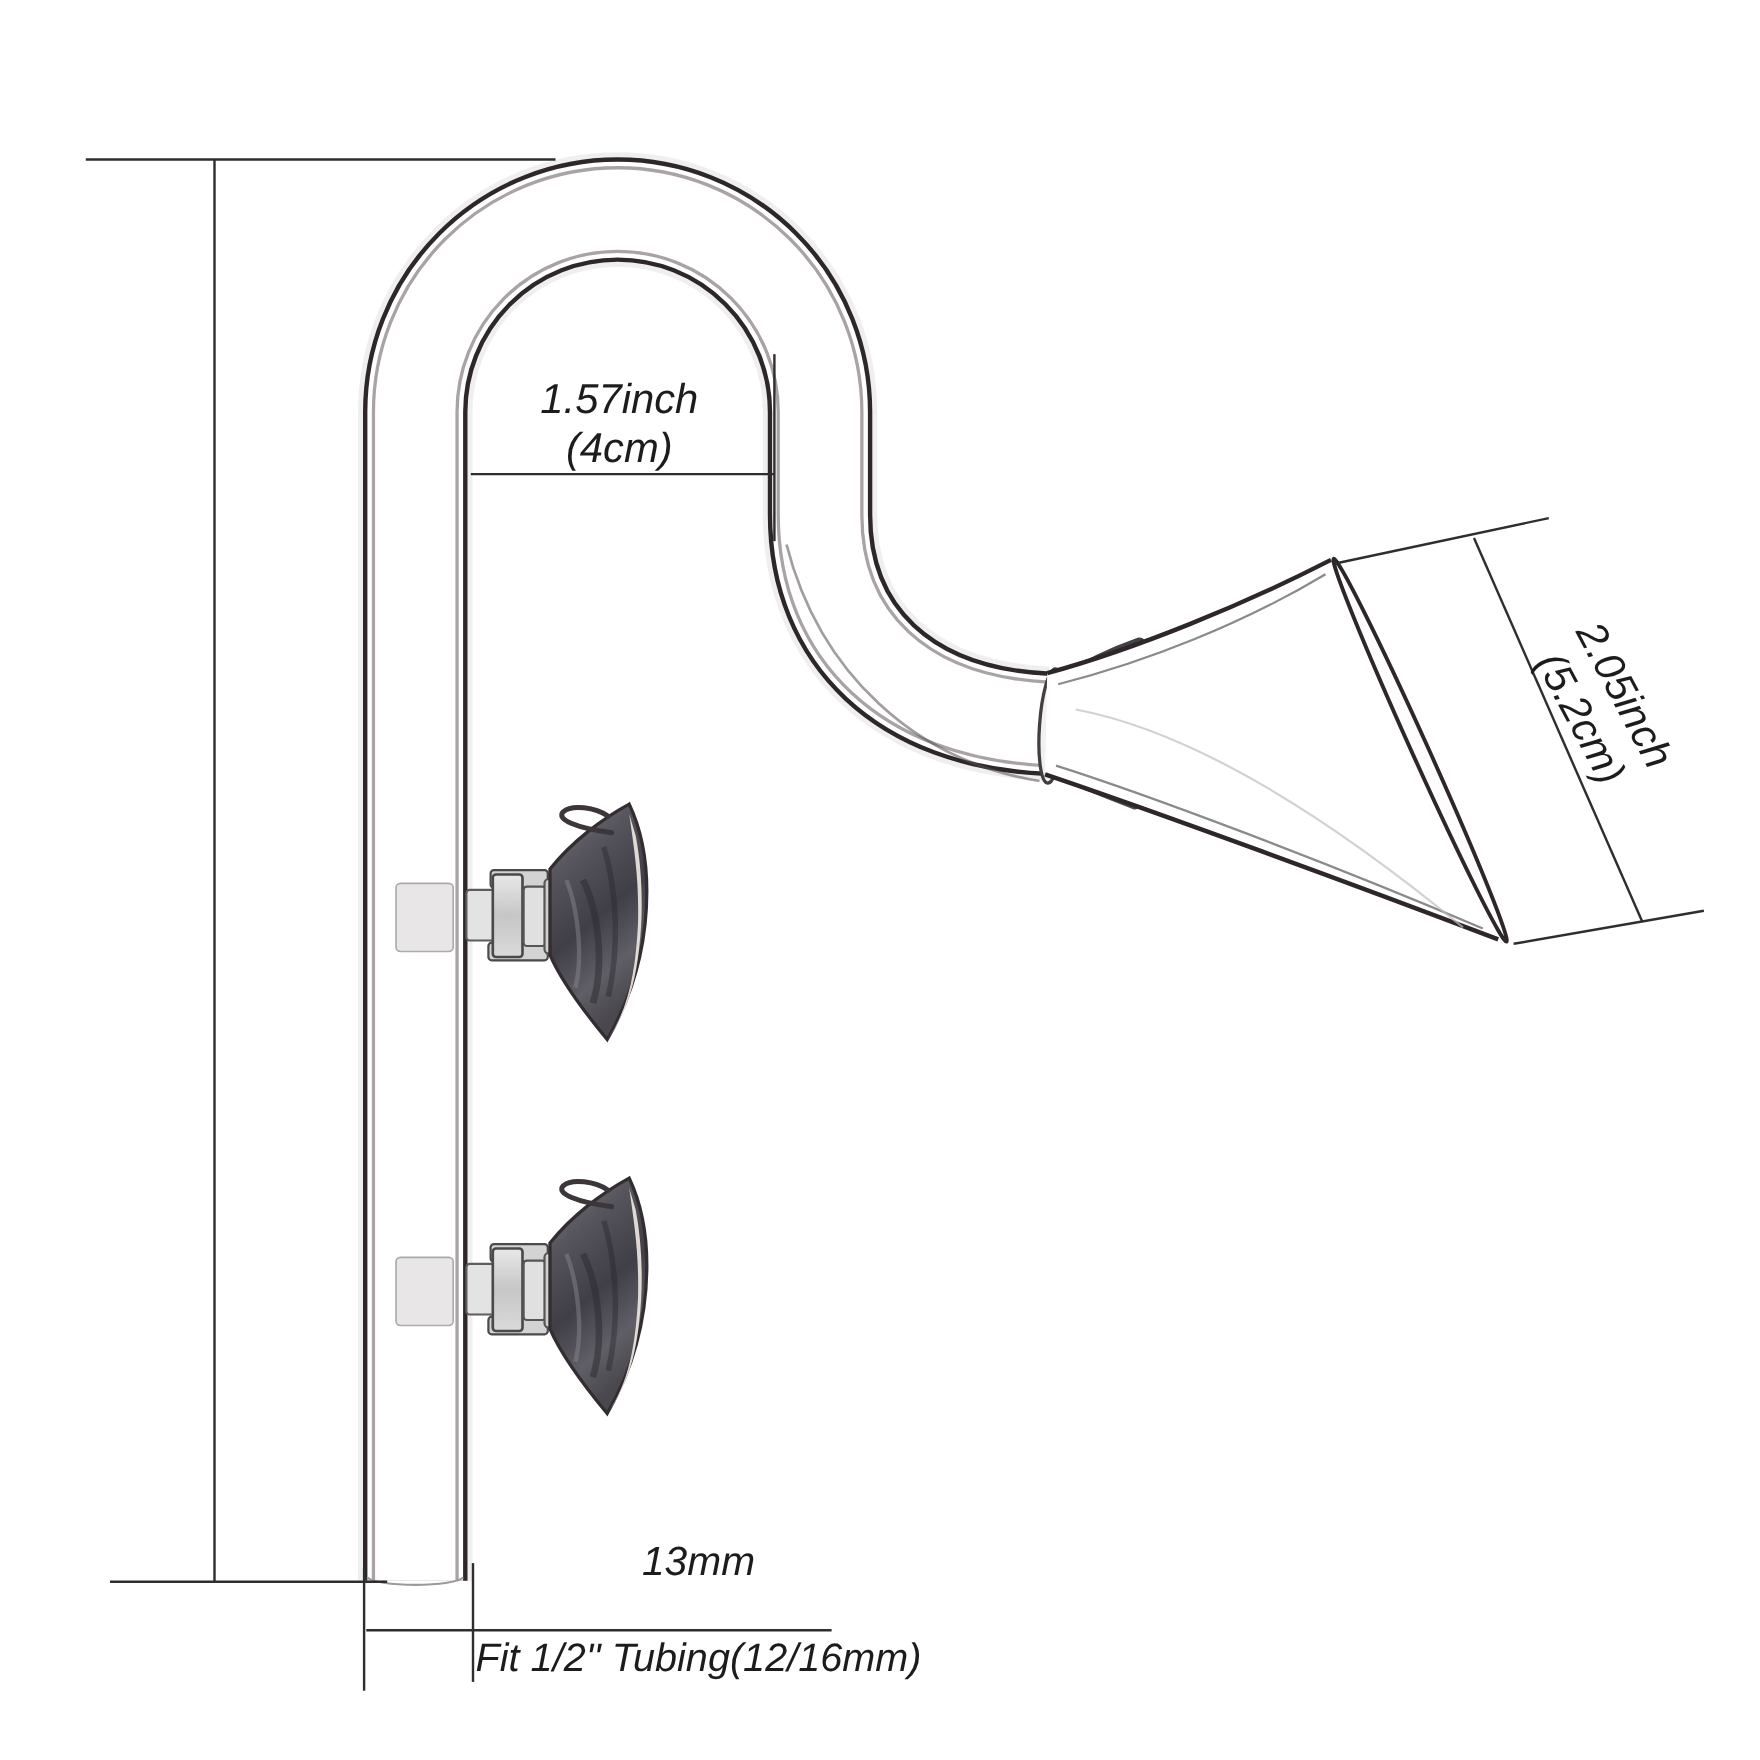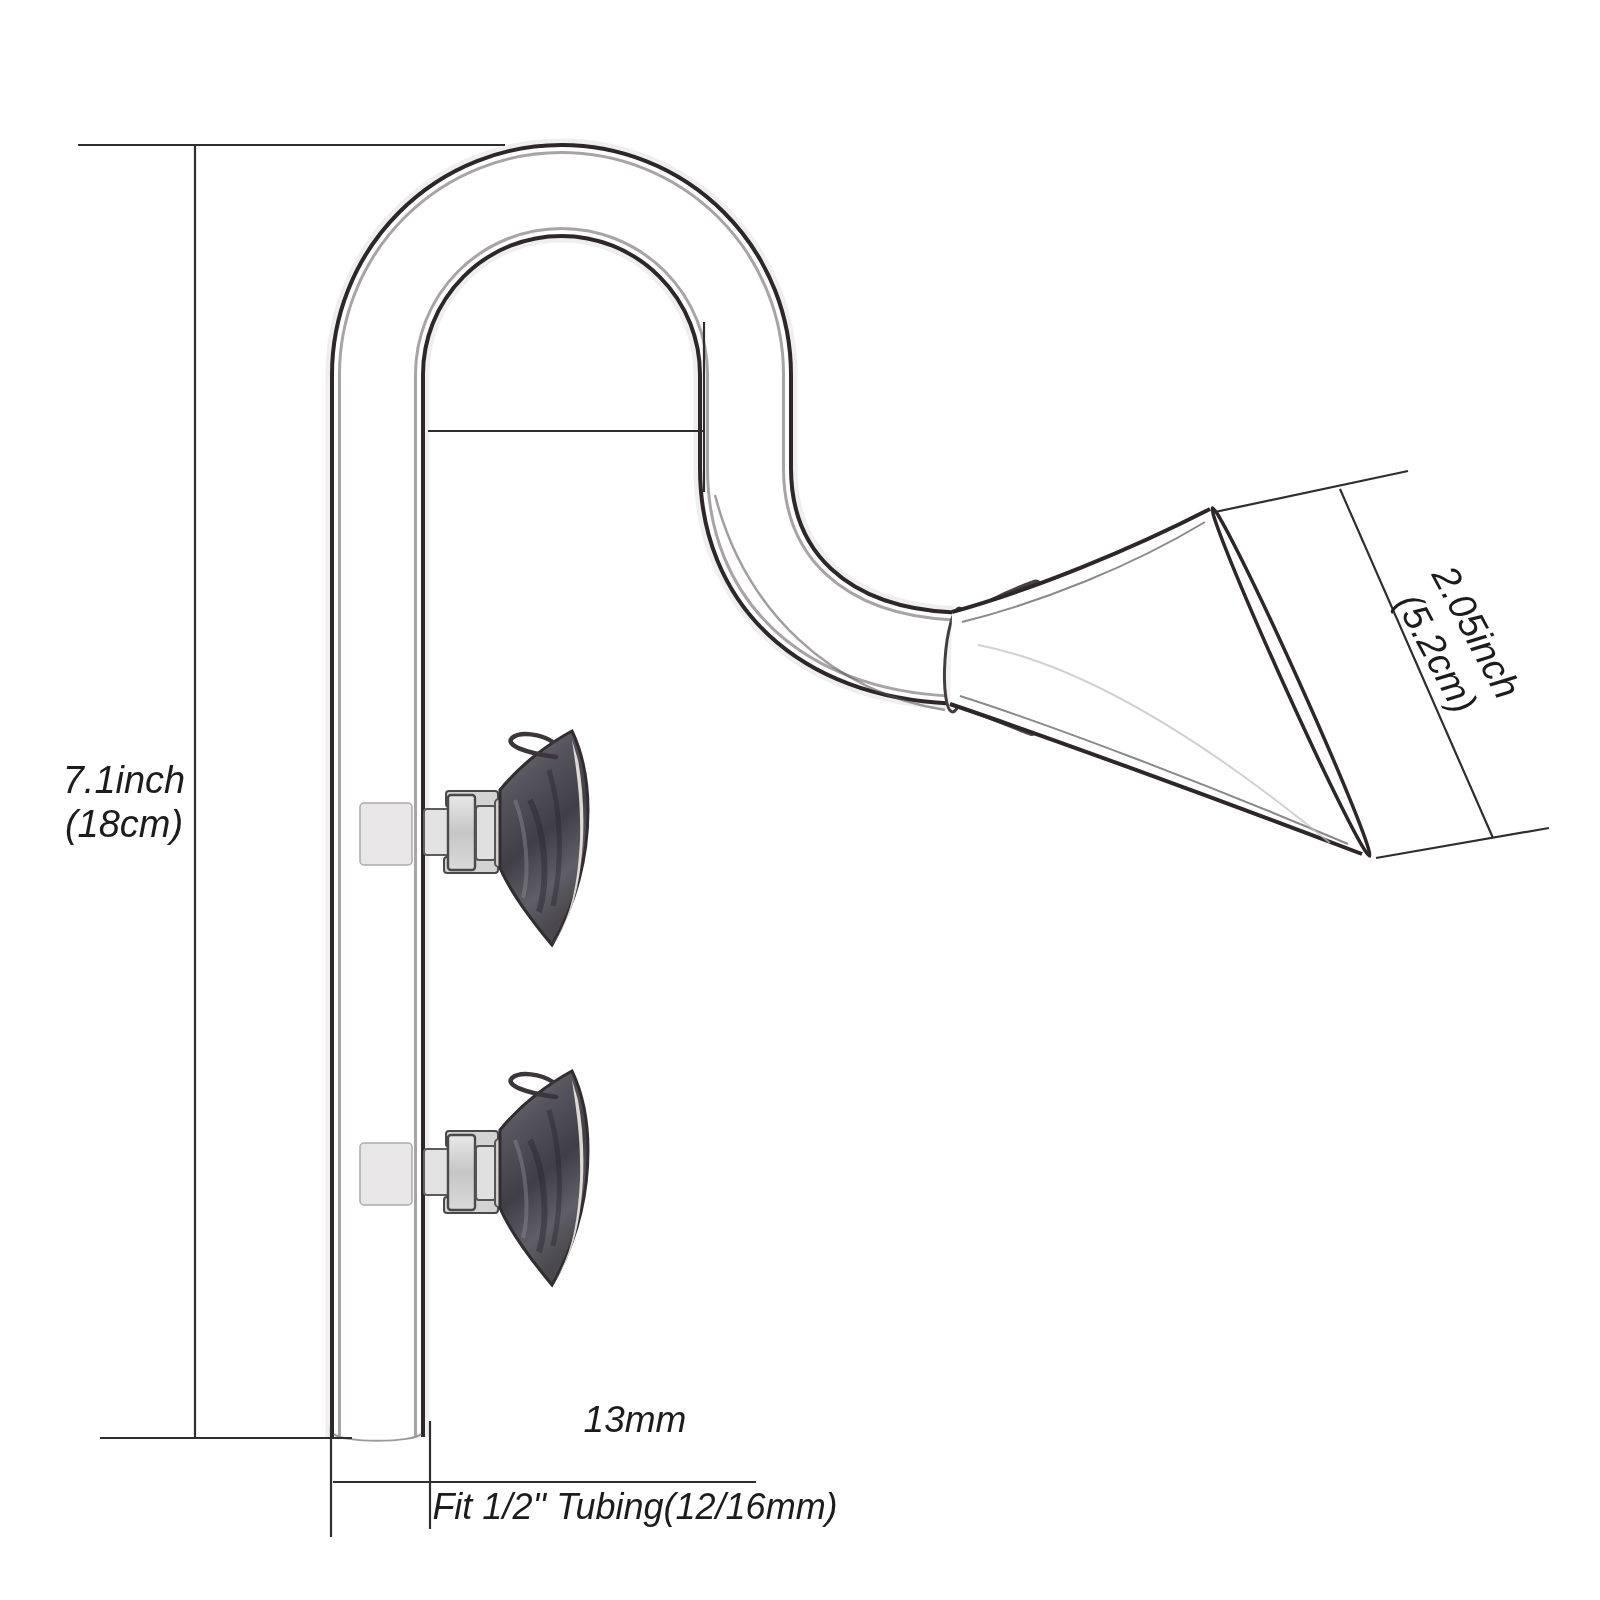--- a/index.html
+++ b/index.html
@@ -132,25 +132,25 @@
       <line x1="331" y1="1426" x2="331" y2="1537"></line>
       <line x1="430" y1="1421" x2="430" y2="1529"></line>
       <line x1="333" y1="1482" x2="756" y2="1482"></line>
 
       <line x1="1340" y1="489" x2="1493" y2="838"></line>
       <line x1="1215" y1="512" x2="1408" y2="471"></line>
       <line x1="1376" y1="858" x2="1549" y2="828"></line>
     </g>
   </svg>
 
-  <div class="dim-label" id="label-height">
-    <span>7.1inch</span>
-    <span>(18cm)</span>
+
+  <div class="dim-label" id="label-hookwidth">
+    <span>1.57inch</span>
+    <span>(4cm)</span>
   </div>
-
 
   <div class="dim-label" id="label-outlet">
     <span>2.05inch</span>
     <span>(5.2cm)</span>
   </div>
 
   <div class="dim-label" id="label-od">
     <span>13mm</span>
   </div>
 

